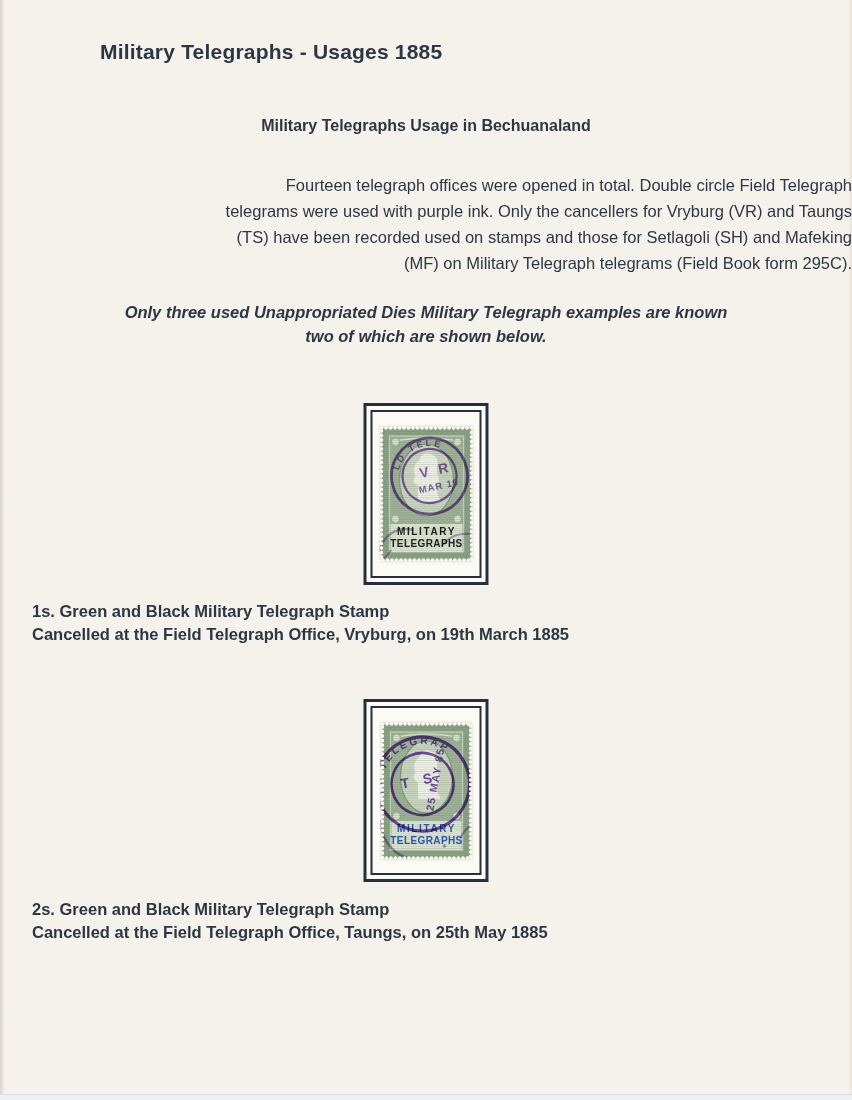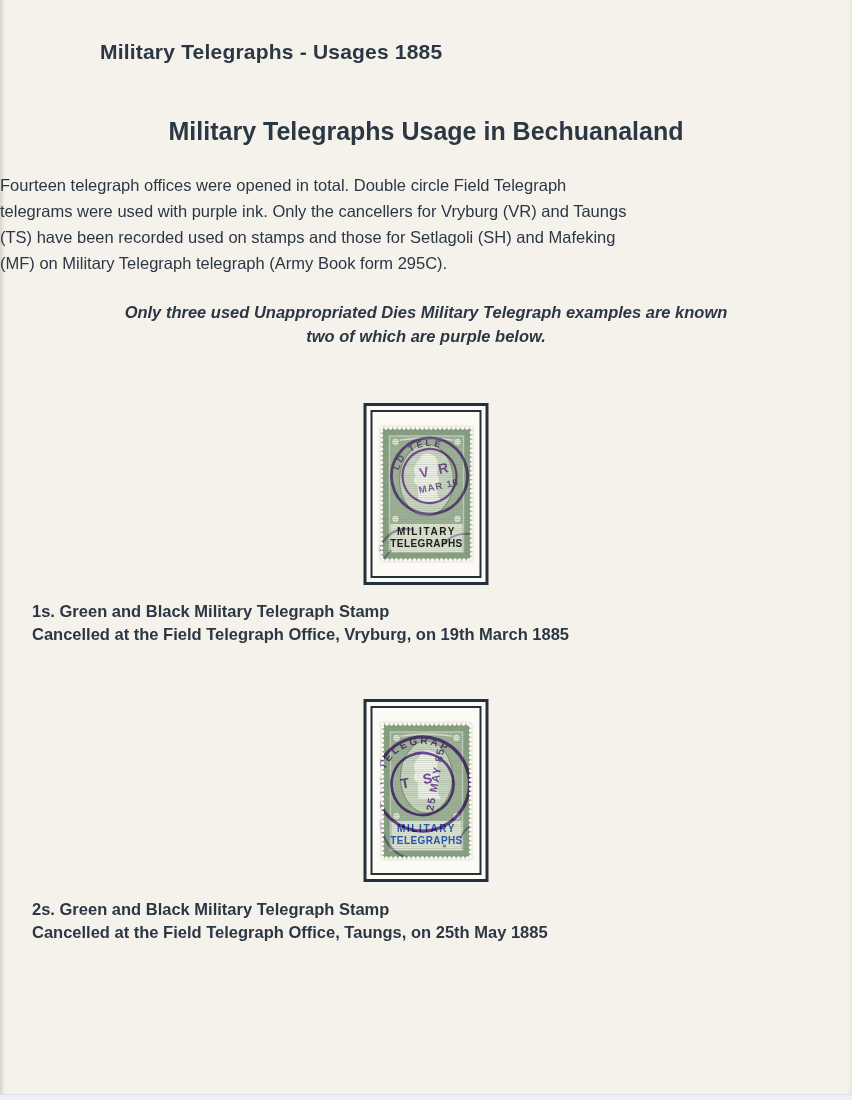--- a/index.html
+++ b/index.html
@@ -27,25 +27,25 @@
     position: absolute; left: 0; right: 0; bottom: 0; height: 5px;
     background: #ecf0f4;
     border-top: 1px solid #d9dfe6;
   }
   .page-title {
     position: absolute; left: 100px; top: 40px;
     font-size: 21px; font-weight: bold; letter-spacing: 0.2px;
   }
   .section-heading {
     position: absolute; left: 0; top: 117px; width: 100%;
-    text-align: center; font-size: 25px; font-weight: bold;
+    text-align: center; font-size: 16px; font-weight: bold;
   }
   .intro-block {
     position: absolute; left: 0; top: 172px; width: 100%;
-    text-align: left; font-size: 16.5px; line-height: 26px;
+    text-align: right; font-size: 16.5px; line-height: 26px;
   }
   .note-block {
     position: absolute; left: 0; top: 301px; width: 100%;
     text-align: center; font-size: 16.5px; line-height: 23.5px;
     font-weight: bold; font-style: italic;
   }
   .stamp-frame {
     position: absolute; left: 50%; transform: translateX(-50%);
     width: 125px; box-sizing: border-box;
     border: 3px solid #25303c;
@@ -80,26 +80,26 @@
   <div class="scan-edge-bottom"></div>
 
   <div class="page-title">Military Telegraphs - Usages 1885</div>
 
   <div class="section-heading">Military Telegraphs Usage in Bechuanaland</div>
 
   <div class="intro-block">
     <div>Fourteen telegraph offices were opened in total. Double circle Field Telegraph</div>
     <div>telegrams were used with purple ink. Only the cancellers for Vryburg (VR) and Taungs</div>
     <div>(TS) have been recorded used on stamps and those for Setlagoli (SH) and Mafeking</div>
-    <div>(MF) on Military Telegraph telegraph (Army Book form 295C).</div>
+    <div>(MF) on Military Telegraph telegrams (Field Book form 295C).</div>
   </div>
 
   <div class="note-block">
     <div>Only three used Unappropriated Dies Military Telegraph examples are known</div>
-    <div>two of which are purple below.</div>
+    <div>two of which are shown below.</div>
   </div>
 
   <div class="stamp-frame stamp-frame-1">
     <div class="stamp-frame-inner">
       <svg class="stamp-svg" width="94" height="136" viewBox="0 0 94 136">
         <defs>
           <pattern id="hatch1" width="2.2" height="2.2" patternUnits="userSpaceOnUse">
             <path d="M0,1.1 H2.2" stroke="#6d8468" stroke-width="0.5" opacity="0.35"></path>
           </pattern>
           <path id="arcA" d="M 18,52 A 32,32 0 0 1 82,52" fill="none"></path>

